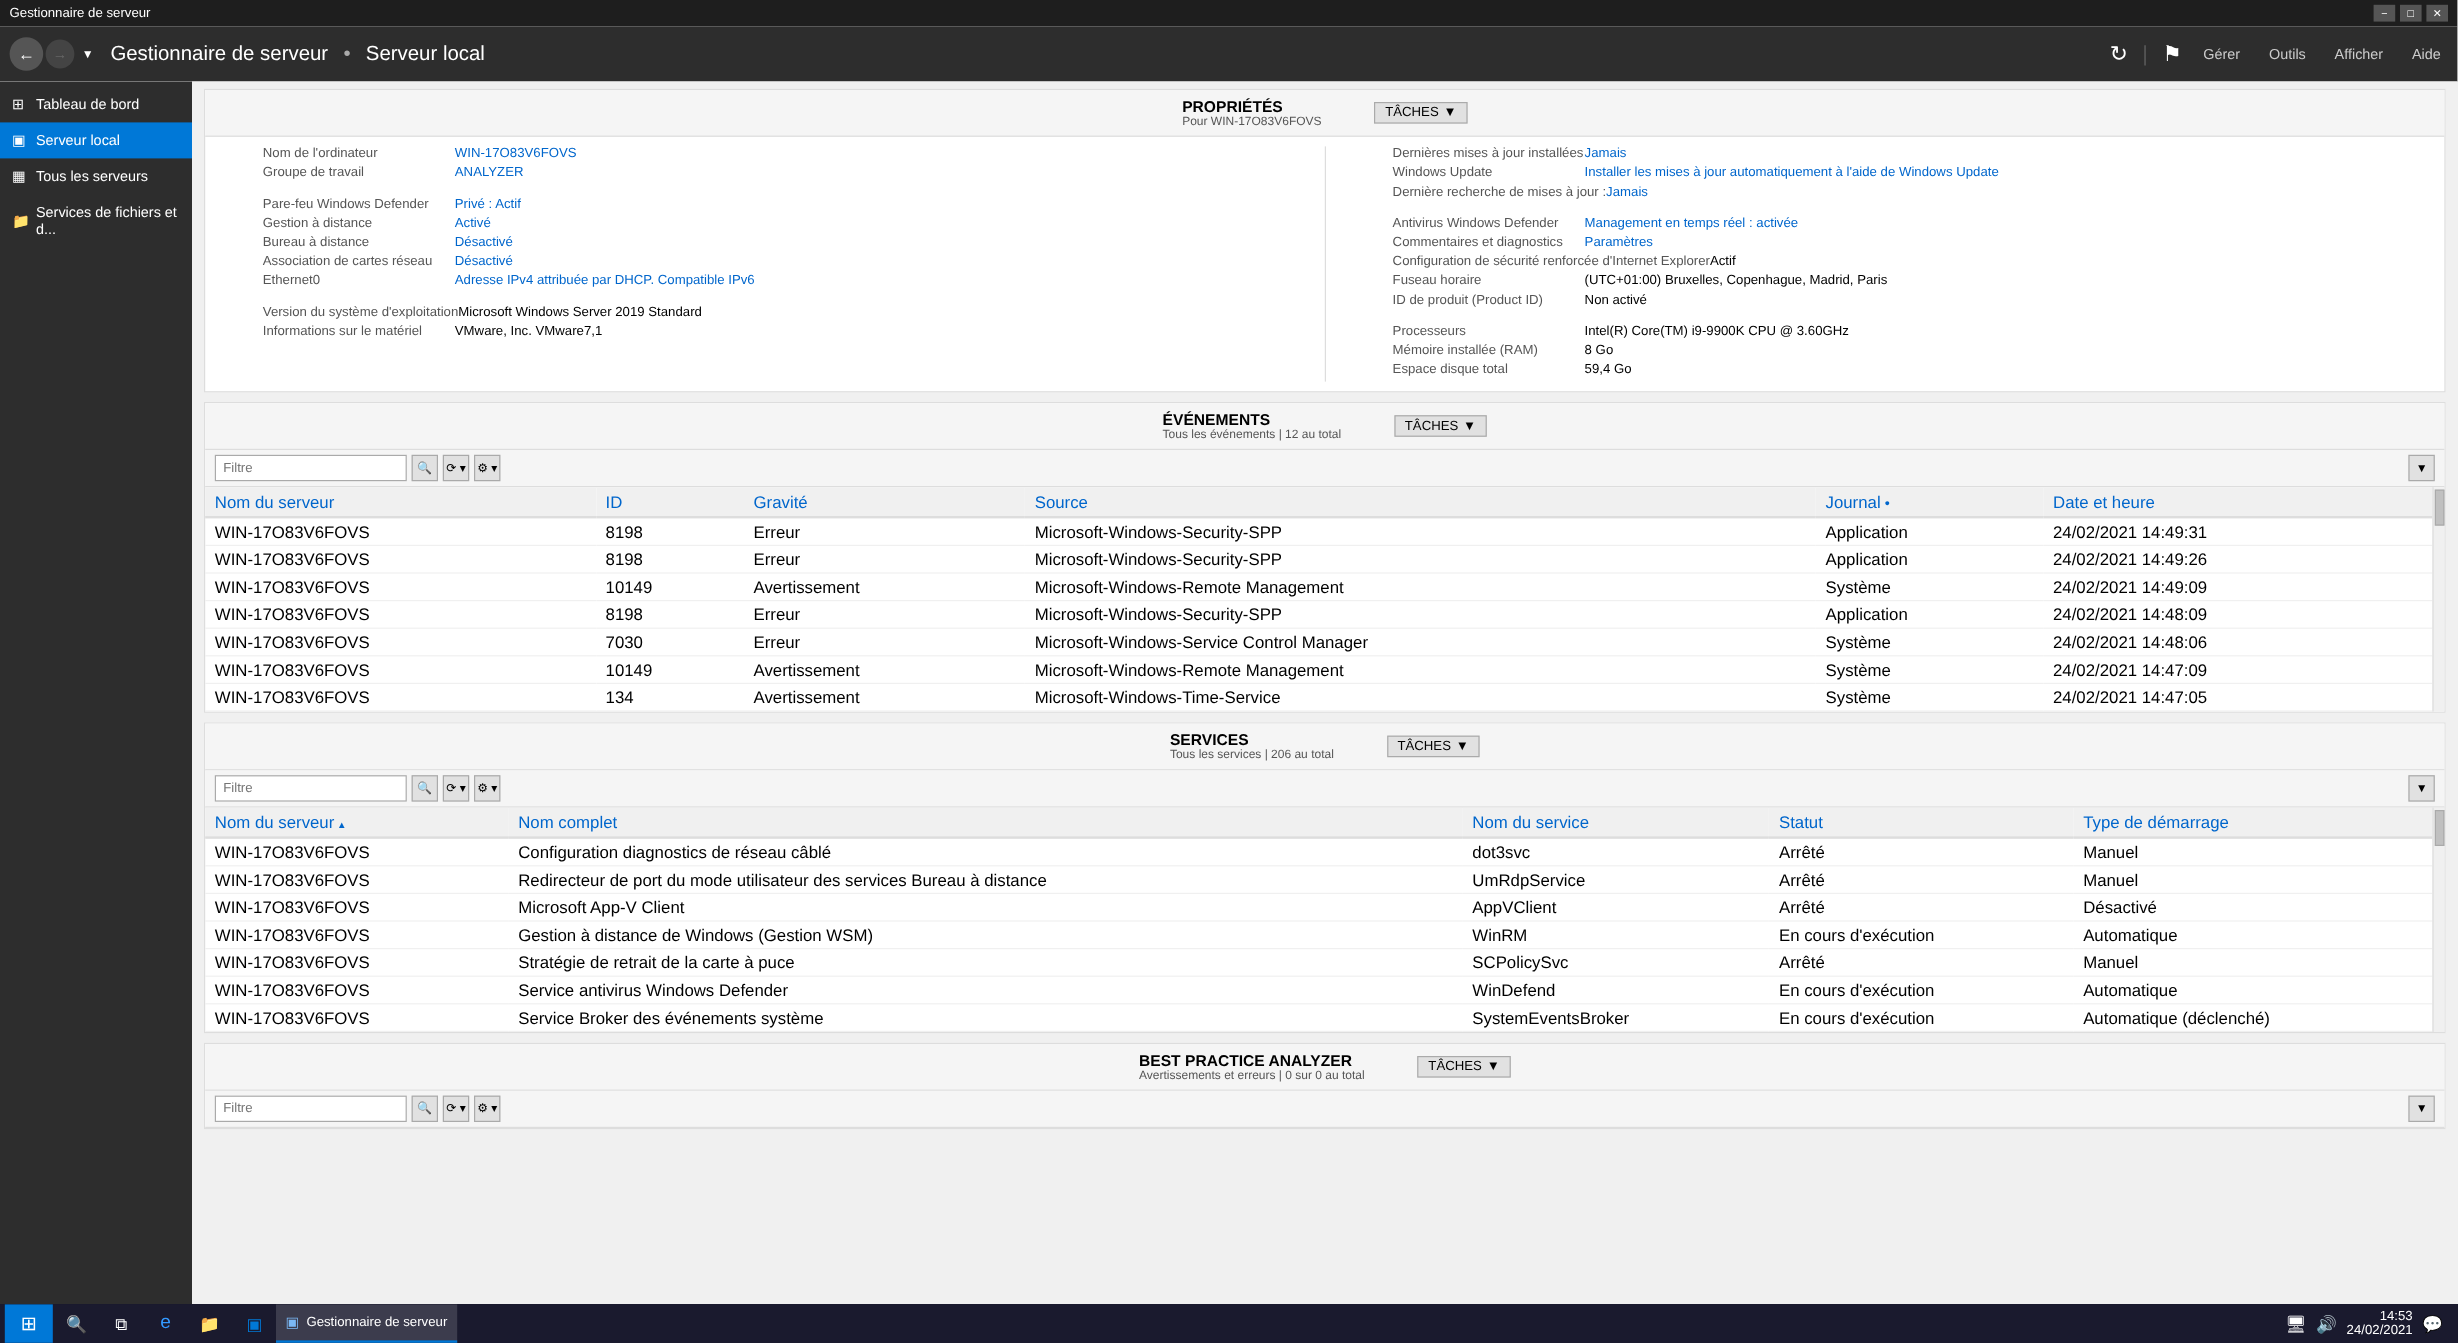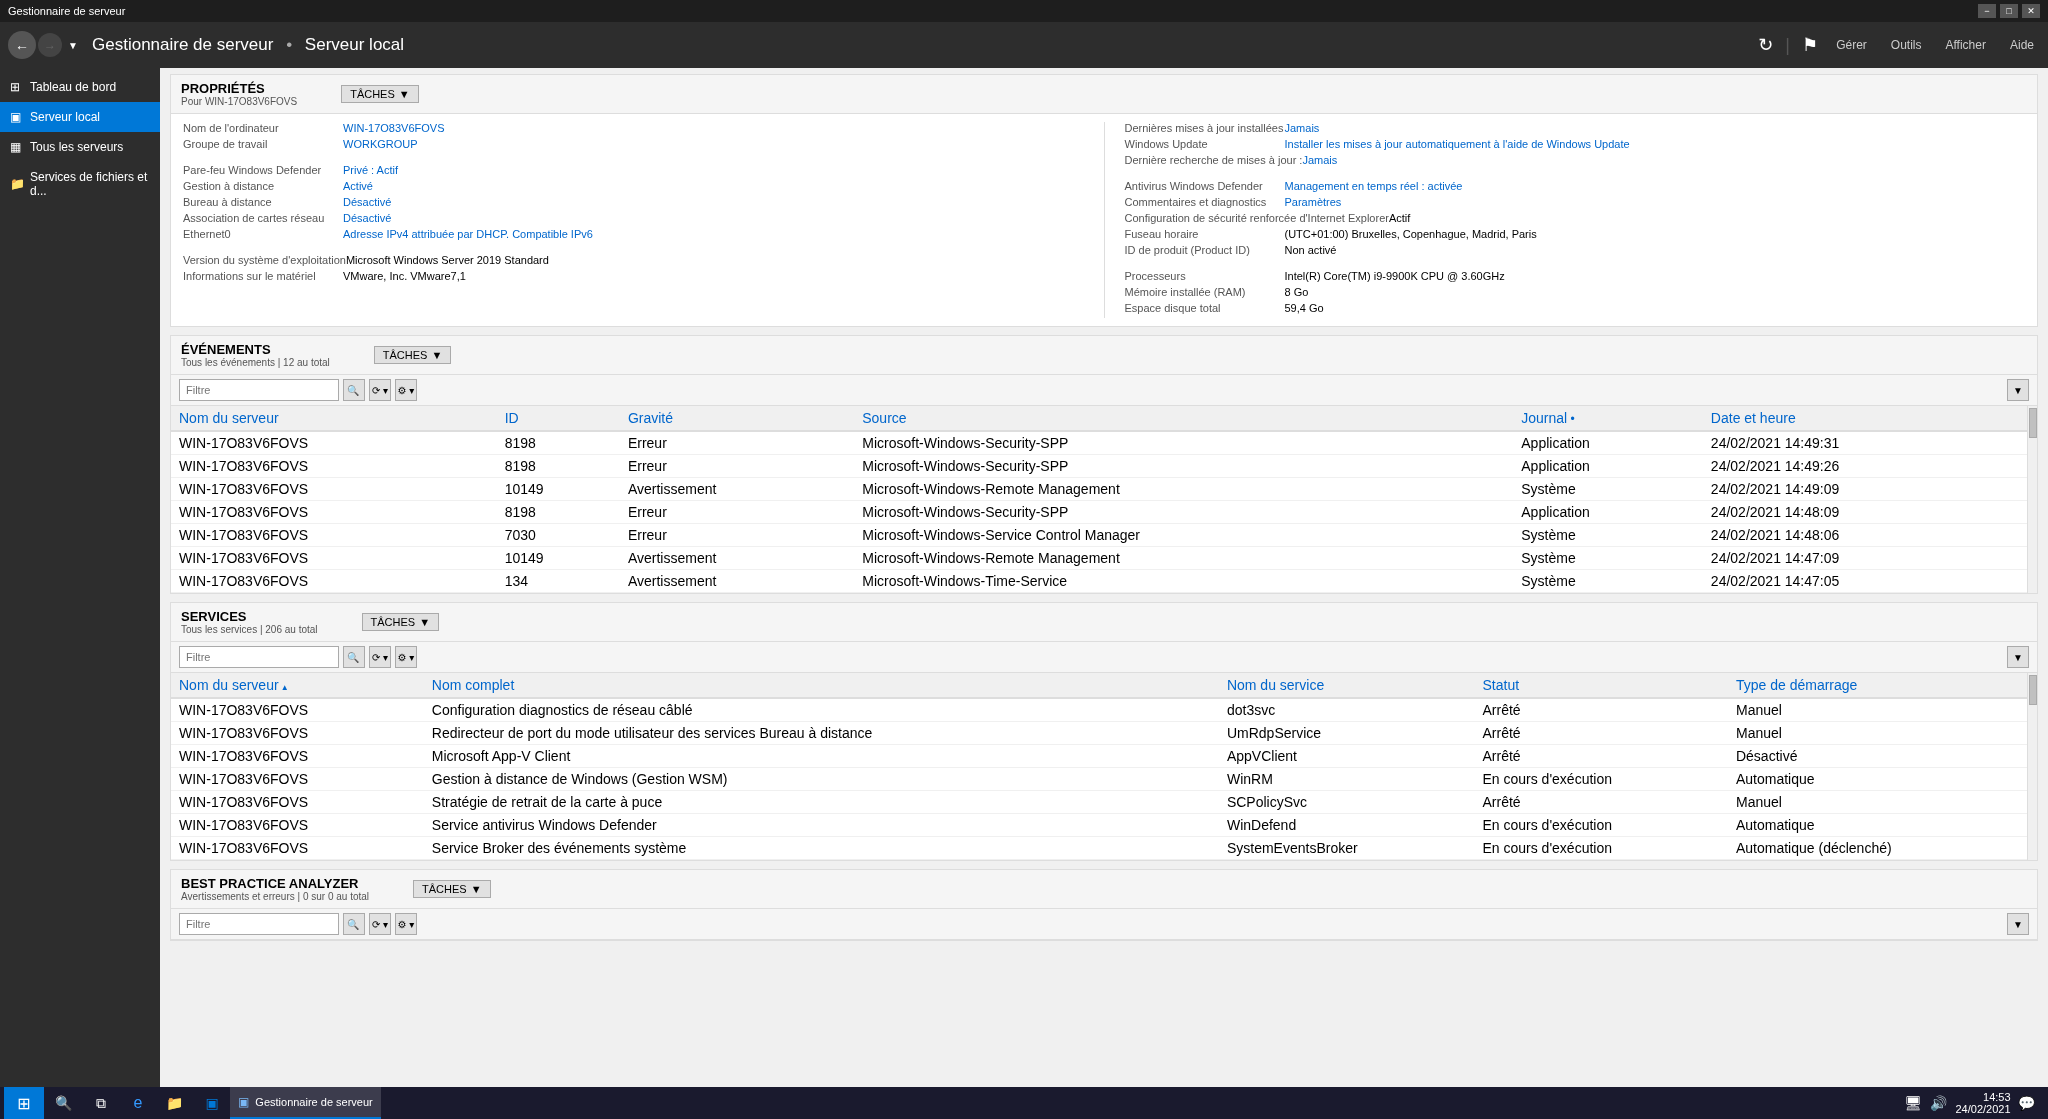--- a/index.html
+++ b/index.html
@@ -29,28 +29,28 @@
     #sidebar { width: 160px; background: #2d2d2d; color: #fff; padding-top: 4px; flex-shrink: 0; }
     .sidebar-item { padding: 8px 10px; font-size: 12px; cursor: pointer; display: flex; align-items: center; gap: 6px; }
     .sidebar-item.active { background: #0078d7; }
     .sidebar-item-icon { width: 14px; height: 14px; flex-shrink: 0; }
 
     
     #content { flex: 1; overflow-y: auto; padding: 0; background: #f0f0f0; }
 
     
     .section { margin: 8px 10px; background: #fff; border: 1px solid #ddd; }
-    .section-header { background: #f5f5f5; border-bottom: 1px solid #ddd; padding: 6px 10px; display: flex; justify-content: flex-start; align-items: center; gap: 44px; }
+    .section-header { background: #f5f5f5; border-bottom: 1px solid #ddd; padding: 6px 10px; display: flex; justify-content: center; align-items: center; gap: 44px; }
     .section-title { font-size: 13px; font-weight: bold; color: #000; }
     .section-subtitle { font-size: 10px; color: #555; }
     .section-tasks-btn { background: #e1e1e1; border: 1px solid #aaa; font-size: 11px; padding: 2px 8px; cursor: pointer; display: flex; align-items: center; gap: 4px; }
     .props-content { padding: 8px 12px; display: flex; gap: 0; }
     .props-col { flex: 1; }
     .prop-row { display: flex; margin-bottom: 4px; }
-    .prop-label { color: #555; min-width: 160px; font-size: 11px; }
+    .prop-label { color: #555; min-width: 160px; font-size: 11px; margin-left: 36px; }
     .prop-value { color: #000; font-size: 11px; }
     .prop-value.link { color: #0066cc; cursor: pointer; text-decoration: none; }
     .props-divider { width: 1px; background: #ddd; margin: 0 20px; }
 
     
     .table-toolbar { padding: 4px 8px; background: #f5f5f5; border-bottom: 1px solid #ddd; display: flex; align-items: flex-start; gap: 4px; }
     .filter-input { height: 22px; border: 1px solid #aaa; padding: 2px 6px; font-size: 11px; width: 160px; }
     .toolbar-icon-btn { width: 22px; height: 22px; background: #e1e1e1; border: 1px solid #aaa; cursor: pointer; display: flex; align-items: center; justify-content: center; font-size: 10px; }
     table { width: 100%; border-collapse: collapse; font-size: 14px; }
     th { background: #f0f0f0; border-bottom: 2px solid #ddd; padding: 4px 8px; text-align: left; font-weight: normal; color: #0066cc; cursor: pointer; white-space: nowrap; }
@@ -141,21 +141,21 @@
       </div>
       <div class="props-content">
 
         <div class="props-col">
           <div class="prop-row">
             <span class="prop-label">Nom de l'ordinateur</span>
             <a class="prop-value link">WIN-17O83V6FOVS</a>
           </div>
           <div class="prop-row">
             <span class="prop-label">Groupe de travail</span>
-            <a class="prop-value link">WORKGROUP</a>
+            <a class="prop-value link">ANALYZER</a>
           </div>
           <div style="height:10px;"></div>
           <div class="prop-row">
             <span class="prop-label">Pare-feu Windows Defender</span>
             <a class="prop-value link">Privé : Actif</a>
           </div>
           <div class="prop-row">
             <span class="prop-label">Gestion à distance</span>
             <a class="prop-value link">Activé</a>
           </div>

